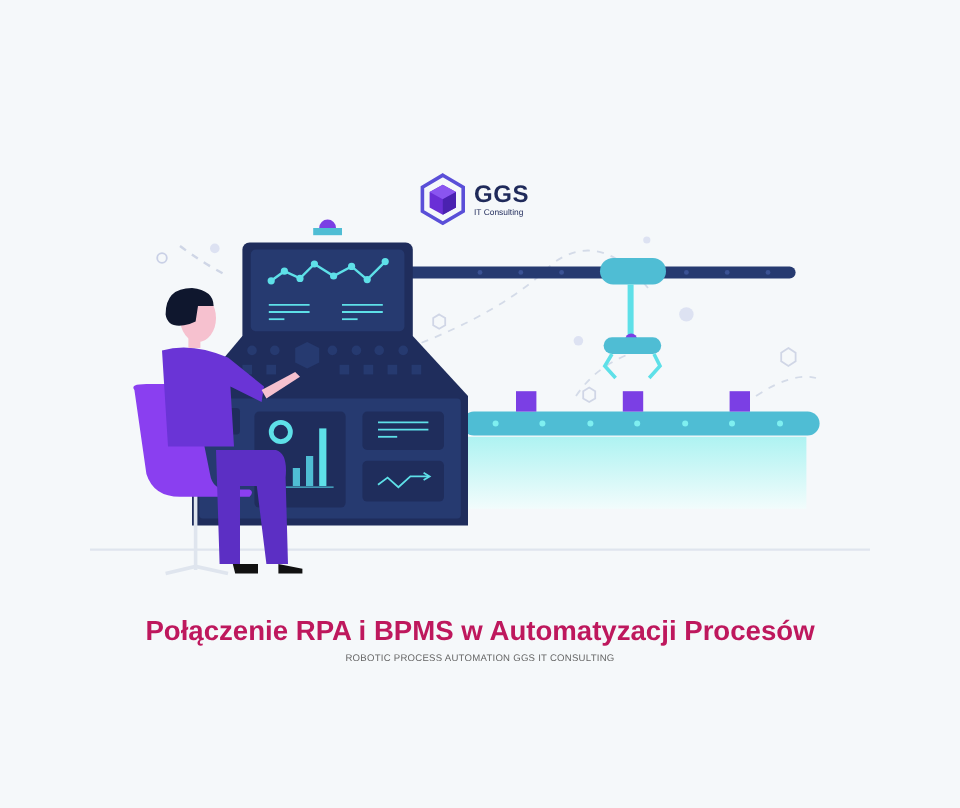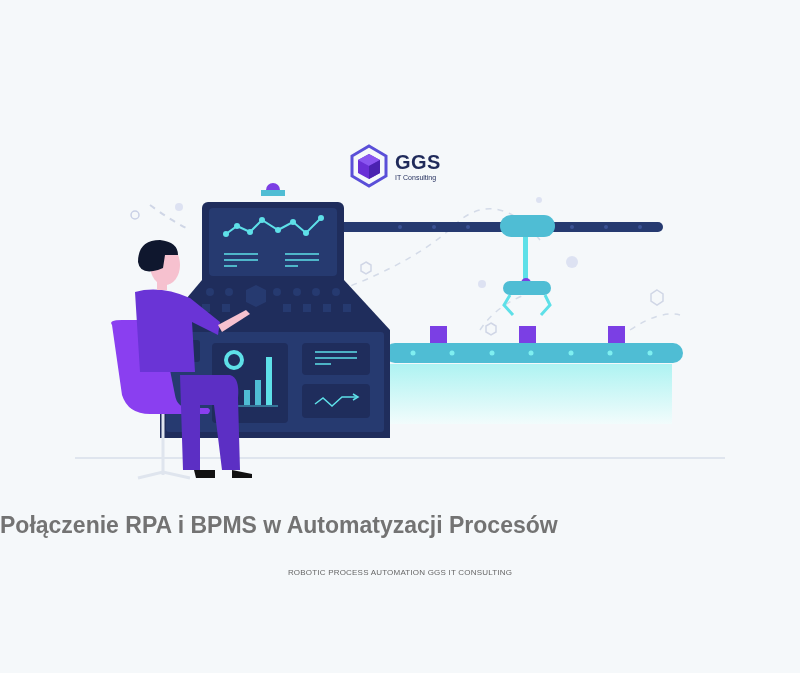--- a/index.html
+++ b/index.html
@@ -2,22 +2,22 @@
 <html><head>
 <meta charset="utf-8">
 <style>
   html,body{margin:0;padding:0;}
   body{width:800px;height:673px;background:#f5f8fa;position:relative;overflow:hidden;font-family:"Liberation Sans",sans-serif;}
   .logo{position:absolute;left:349px;top:112px;display:flex;align-items:center;gap:6px;margin-top:32px;}
   .logo-text{display:flex;flex-direction:column;line-height:1;}
   .logo-name{font-size:20px;font-weight:bold;color:#1f2a5a;letter-spacing:0.5px;}
   .logo-sub{font-size:7px;color:#1f2a5a;margin-top:2px;}
   .art{position:absolute;left:0;top:0;}
-  .title{position:absolute;left:0;width:800px;top:512px;text-align:left;font-size:23px;font-weight:bold;color:#737373;}
-  .subtitle{position:absolute;left:0;width:800px;top:544px;text-align:center;font-size:8px;color:#666;letter-spacing:0.2px;margin-top:24px;}
+  .title{position:absolute;left:0;width:800px;top:512px;text-align:center;font-size:23px;font-weight:bold;color:#be185d;}
+  .subtitle{position:absolute;left:0;width:800px;top:544px;text-align:center;font-size:8px;color:#666;letter-spacing:0.2px;}
 </style>
 </head>
 <body>
 
 <div class="logo">
   <svg width="40" height="44" viewBox="0 0 40 44">
     <polygon points="20,2 37,12 37,32 20,42 3,32 3,12" fill="none" stroke="#5a4fd8" stroke-width="3"></polygon>
     <polygon points="20,10 31,16 31,29 20,35 9,29 9,16" fill="#6a2fd6"></polygon>
     <polygon points="20,10 31,16 20,22 9,16" fill="#8a55f0"></polygon>
     <polygon points="20,22 31,16 31,29 20,35" fill="#4a22b0"></polygon>

